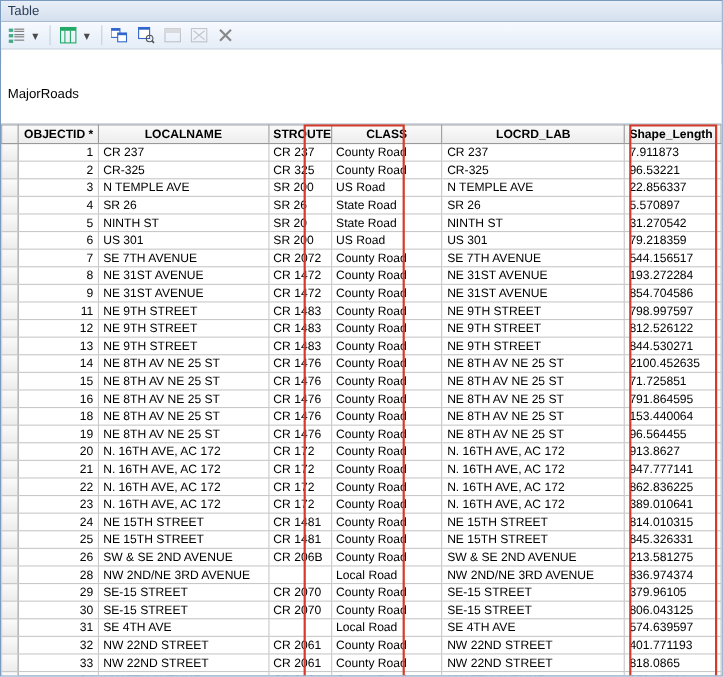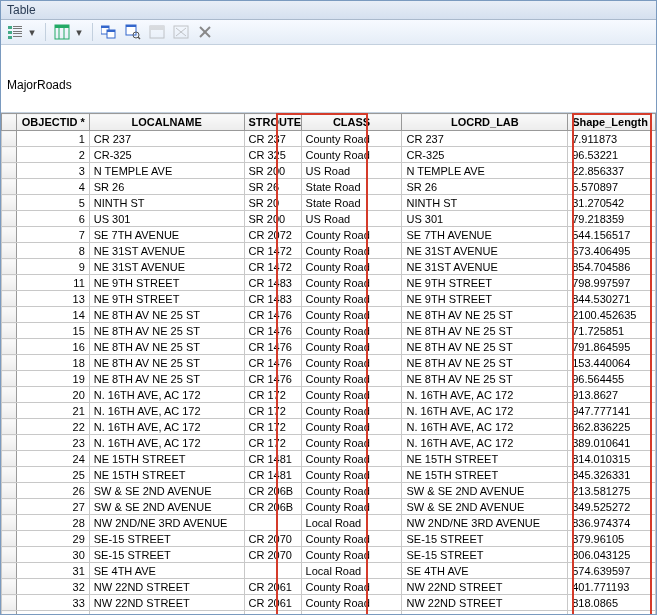--- a/index.html
+++ b/index.html
@@ -247,21 +247,21 @@
           <td class="col-locrd">SE 7TH AVENUE</td>
           <td class="col-shape">544.156517</td>
         </tr>
         <tr>
           <td></td>
           <td class="col-objid">8</td>
           <td class="col-local">NE 31ST AVENUE</td>
           <td class="col-strt">CR 1472</td>
           <td class="col-class">County Road</td>
           <td class="col-locrd">NE 31ST AVENUE</td>
-          <td class="col-shape">673.406495</td>
+          <td class="col-shape">193.272284</td>
         </tr>
         <tr>
           <td></td>
           <td class="col-objid">9</td>
           <td class="col-local">NE 31ST AVENUE</td>
           <td class="col-strt">CR 1472</td>
           <td class="col-class">County Road</td>
           <td class="col-locrd">NE 31ST AVENUE</td>
           <td class="col-shape">854.704586</td>
         </tr>
@@ -269,20 +269,29 @@
           <td></td>
           <td class="col-objid">11</td>
           <td class="col-local">NE 9TH STREET</td>
           <td class="col-strt">CR 1483</td>
           <td class="col-class">County Road</td>
           <td class="col-locrd">NE 9TH STREET</td>
           <td class="col-shape">798.997597</td>
         </tr>
         <tr>
           <td></td>
+          <td class="col-objid">12</td>
+          <td class="col-local">NE 9TH STREET</td>
+          <td class="col-strt">CR 1483</td>
+          <td class="col-class">County Road</td>
+          <td class="col-locrd">NE 9TH STREET</td>
+          <td class="col-shape">812.526122</td>
+        </tr>
+        <tr>
+          <td></td>
           <td class="col-objid">13</td>
           <td class="col-local">NE 9TH STREET</td>
           <td class="col-strt">CR 1483</td>
           <td class="col-class">County Road</td>
           <td class="col-locrd">NE 9TH STREET</td>
           <td class="col-shape">844.530271</td>
         </tr>
         <tr>
           <td></td>
           <td class="col-objid">14</td>
@@ -383,29 +392,20 @@
           <td class="col-shape">845.326331</td>
         </tr>
         <tr>
           <td></td>
           <td class="col-objid">26</td>
           <td class="col-local">SW &amp; SE 2ND AVENUE</td>
           <td class="col-strt">CR  206B</td>
           <td class="col-class">County Road</td>
           <td class="col-locrd">SW &amp; SE 2ND AVENUE</td>
           <td class="col-shape">213.581275</td>
-        </tr>
-        <tr>
-          <td></td>
-          <td class="col-objid">27</td>
-          <td class="col-local">SW &amp; SE 2ND AVENUE</td>
-          <td class="col-strt">CR  206B</td>
-          <td class="col-class">County Road</td>
-          <td class="col-locrd">SW &amp; SE 2ND AVENUE</td>
-          <td class="col-shape">349.525272</td>
         </tr>
         <tr>
           <td></td>
           <td class="col-objid">28</td>
           <td class="col-local">NW 2ND/NE 3RD AVENUE</td>
           <td class="col-strt"></td>
           <td class="col-class">Local Road</td>
           <td class="col-locrd">NW 2ND/NE 3RD AVENUE</td>
           <td class="col-shape">836.974374</td>
         </tr>

